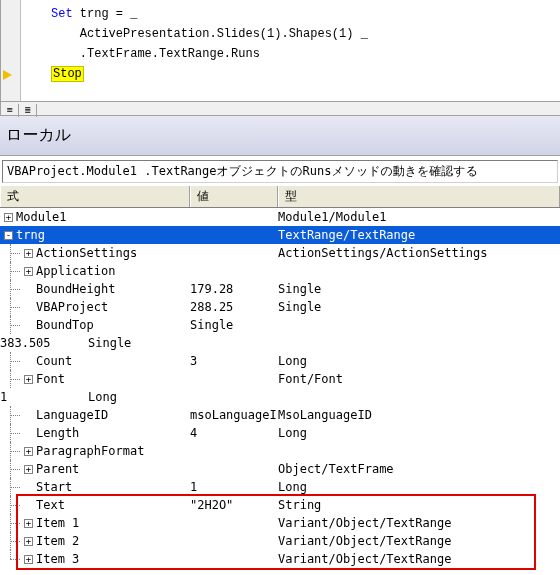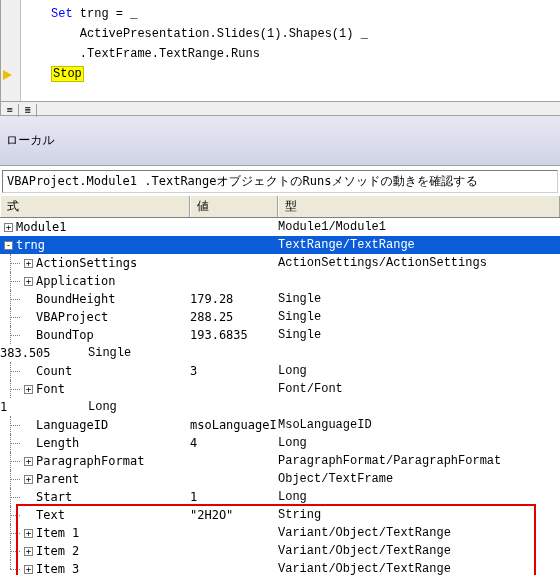--- a/index.html
+++ b/index.html
@@ -63,22 +63,22 @@
     width:18px; height:13px;
     border-right:1px solid #a0a0a0;
     text-align:center;
     font-size:10px;
     line-height:12px;
   }
   .locals-header {
     background: linear-gradient(#e8e8f4, #d0d4e8);
     border-top: 1px solid #a0a0a0;
     border-bottom: 1px solid #a0a0a0;
-    padding: 16px 6px;
-    font-size: 12px;
+    padding: 9px 6px;
+    font-size: 16px;
   }
   .locals-path {
     background: #fff;
     border: 1px inset #d0d0d0;
     margin: 4px 2px 2px 2px;
     padding: 2px 4px;
     font-size: 12px;
   }
   .locals-cols {
     display: flex;
@@ -101,21 +101,21 @@
     line-height: 18px;
     position: relative;
   }
   .row {
     display: flex;
     align-items: center;
     height: 18px;
   }
   .row .ncell { width: 190px; display:flex; align-items:center; overflow:hidden;}
   .row .vcell { width: 88px; overflow:hidden; white-space:nowrap;}
-  .row .tcell { flex:1; overflow:hidden; white-space:nowrap;font-family:Liberation Mono, monospace;}
+  .row .tcell { flex:1; overflow:hidden; white-space:nowrap;}
   .row.selected {
     background: #0a5cd8;
     color: #fff;
   }
   .expander {
     display: inline-block;
     width: 9px; height: 9px;
     border: 1px solid #808080;
     line-height: 7px;
     font-size: 9px;
@@ -242,21 +242,20 @@
     </div>
     <div class="row">
       <div class="ncell">
         <span class="tree-lines" style="width: 24px;">
           <span class="v" style="left: 10px;"></span>
           <span class="h" style="left: 10px; width: 10px;"></span>
         </span>
         <span style="display: inline-block; width: 12px;"></span>
         <span>BoundTop</span>
       </div>
-      <div class="vcell">193.6835</div>
       <div class="tcell">Single</div>
     </div>
     <div class="row">
       <div class="vcell">383.505</div>
       <div class="tcell">Single</div>
     </div>
     <div class="row">
       <div class="ncell">
         <span class="tree-lines" style="width: 24px;">
           <span class="v" style="left: 10px;"></span>
@@ -311,21 +310,20 @@
     <div class="row">
       <div class="ncell">
         <span class="tree-lines" style="width: 24px;">
           <span class="v" style="left: 10px;"></span>
           <span class="h" style="left: 10px; width: 10px;"></span>
         </span>
         <span class="expander">+</span>
         <span>ParagraphFormat</span>
       </div>
       <div class="vcell"></div>
-      <div class="tcell">ParagraphFormat/ParagraphFormat</div>
     </div>
     <div class="row">
       <div class="ncell">
         <span class="tree-lines" style="width: 24px;">
           <span class="v" style="left: 10px;"></span>
           <span class="h" style="left: 10px; width: 10px;"></span>
         </span>
         <span class="expander">+</span>
         <span>Parent</span>
       </div>

